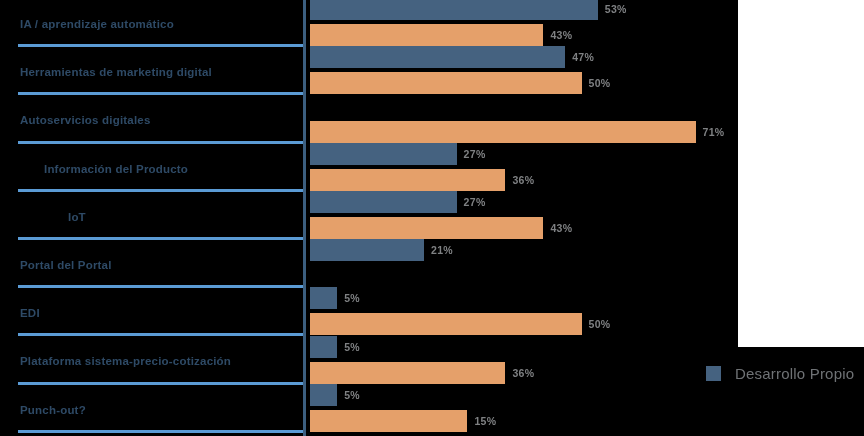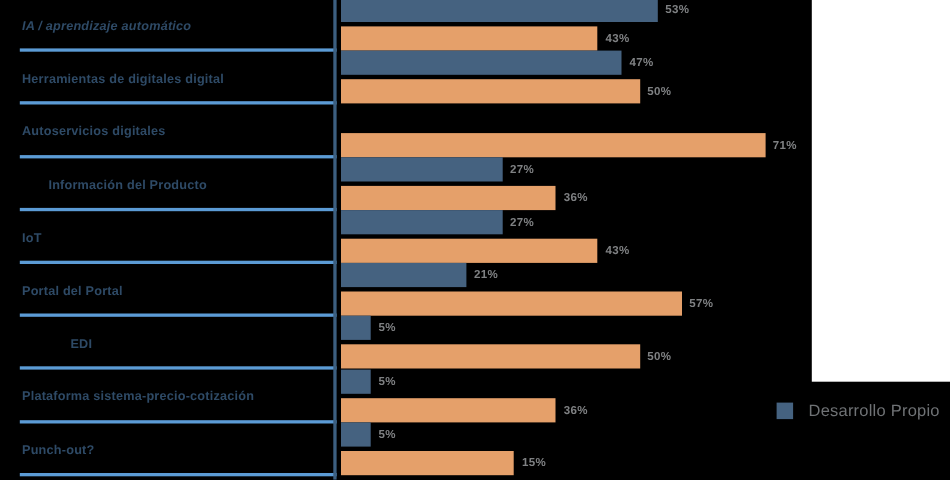--- a/index.html
+++ b/index.html
@@ -66,45 +66,45 @@
   }
 </style>
 </head>
 <body>
 
 <div id="chart-root">
 
   <div class="white-panel"></div>
 
   <div class="cat-col" id="cat-col">
-      <div class="cat-row" style="top: 0px; height: 48.2px; font-style: italic;">
+      <div class="cat-row" style="top: 0px; height: 48.2px;">
         <span class="cat-label">IA / aprendizaje automático</span>
       </div>
       <div class="row-sep" style="top: 44.2px;"></div>
       <div class="cat-row" style="top: 48.2px; height: 48.2px;">
-        <span class="cat-label">Herramientas de digitales digital</span>
+        <span class="cat-label">Herramientas de marketing digital</span>
       </div>
       <div class="row-sep" style="top: 92.4px;"></div>
       <div class="cat-row" style="top: 96.4px; height: 48.2px;">
         <span class="cat-label">Autoservicios digitales</span>
       </div>
       <div class="row-sep" style="top: 140.6px;"></div>
       <div class="cat-row" style="top: 144.6px; height: 48.2px; margin-left: 24px;">
         <span class="cat-label">Información del Producto</span>
       </div>
       <div class="row-sep" style="top: 188.8px;"></div>
-      <div class="cat-row" style="top: 192.8px; height: 48.2px;">
+      <div class="cat-row" style="top: 192.8px; height: 48.2px; margin-left: 48px;">
         <span class="cat-label">IoT</span>
       </div>
       <div class="row-sep" style="top: 237px;"></div>
       <div class="cat-row" style="top: 241px; height: 48.2px;">
         <span class="cat-label">Portal del Portal</span>
       </div>
       <div class="row-sep" style="top: 285.2px;"></div>
-      <div class="cat-row" style="top: 289.2px; height: 48.2px; margin-left: 44px;">
+      <div class="cat-row" style="top: 289.2px; height: 48.2px;">
         <span class="cat-label">EDI</span>
       </div>
       <div class="row-sep" style="top: 333.4px;"></div>
       <div class="cat-row" style="top: 337.4px; height: 48.2px;">
         <span class="cat-label">Plataforma sistema-precio-cotización</span>
       </div>
       <div class="row-sep" style="top: 381.6px;"></div>
       <div class="cat-row" style="top: 385.6px; height: 48.2px; align-items: center;">
         <span class="cat-label">Punch-out?</span>
       </div>
@@ -147,24 +147,20 @@
         <span class="bar-value">27%</span>
       </div>
       <div class="bar-wrap" style="top: 216.9px; height: 22px;">
         <div class="bar modern" title="Plataforma moderna: 43%" style="width: 233.49px;"></div>
         <span class="bar-value">43%</span>
       </div>
       <div class="bar-wrap" style="top: 239.1px; height: 22px;">
         <div class="bar own" title="Desarrollo Propio: 21%" style="width: 114.03px;"></div>
         <span class="bar-value">21%</span>
       </div>
-      <div class="bar-wrap" style="top: 265.1px; height: 22px;">
-        <div class="bar modern" title="Plataforma moderna: 57%" style="width: 309.51px;"></div>
-        <span class="bar-value">57%</span>
-      </div>
       <div class="bar-wrap" style="top: 287.3px; height: 22px;">
         <div class="bar own" title="Desarrollo Propio: 5%" style="width: 27.15px;"></div>
         <span class="bar-value">5%</span>
       </div>
       <div class="bar-wrap" style="top: 313.3px; height: 22px;">
         <div class="bar modern" title="Plataforma moderna: 50%" style="width: 271.5px;"></div>
         <span class="bar-value">50%</span>
       </div>
       <div class="bar-wrap" style="top: 335.5px; height: 22px;">
         <div class="bar own" title="Desarrollo Propio: 5%" style="width: 27.15px;"></div>

